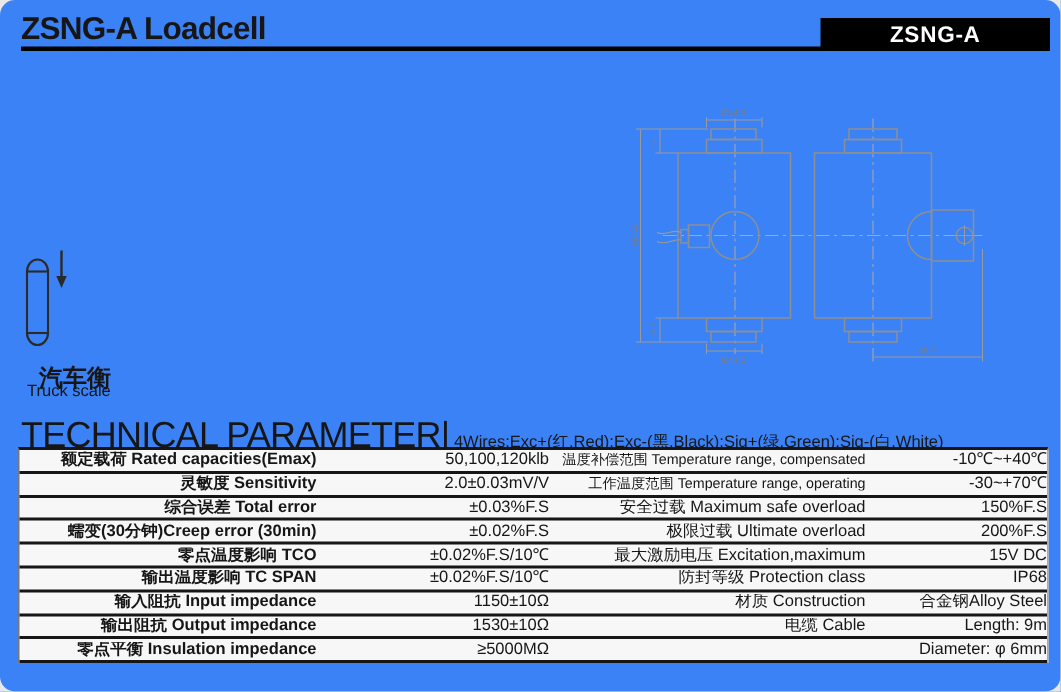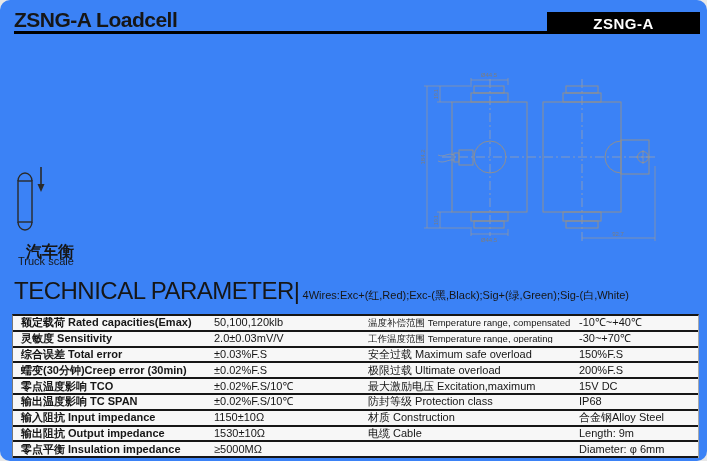--- a/index.html
+++ b/index.html
@@ -20,22 +20,22 @@
   .sec{position:absolute;left:14px;top:267px;display:flex;align-items:baseline;white-space:nowrap;}
   .sec-title{font-size:24px;font-weight:500;letter-spacing:-0.5px;margin-top:10px;}
   .sec-note{font-size:11px;margin-left:3px;}
   
   .drawing{position:absolute;left:400px;top:45px;}
   .drawing .ln{fill:none;stroke:#8f8f8f;stroke-width:1;}
   .drawing .thin{fill:none;stroke:#9a9a9a;stroke-width:0.7;}
   .drawing .cl{fill:none;stroke:#a8a8a8;stroke-width:0.7;stroke-dasharray:9 3 2 3;}
   .drawing text{fill:#7d7d7d;font-family:"Liberation Sans",sans-serif;}
   
-  .ptable{position:absolute;left:12px;top:314px;width:685px;border-top:2px solid #161616;
-          border-left:1px solid #777;border-right:1px solid #aaa;background:#f7f7f7;}
+  .ptable{position:absolute;left:12px;top:298px;width:685px;border-top:2px solid #161616;
+          border-left:1px solid #777;border-right:1px solid #aaa;background:#f7f7f7;text-align:right;}
   .prow{display:grid;grid-template-columns:198px 155px 211px 121px;height:15.8px;
         box-sizing:border-box;border-bottom:2px solid #161616;align-items:center;}
   .pcell{font-size:11px;white-space:nowrap;overflow:hidden;line-height:1;}
   .pcell.c0{padding-left:8px;font-weight:700;}
   .pcell.c1{padding-left:3px;}
   .pcell.c2{padding-left:2px;font-weight:400;}
   .pcell.c3{padding-left:2px;}
   .prow:nth-child(-n+2) .c2{font-size:9.5px;}
 </style>
 </head>

